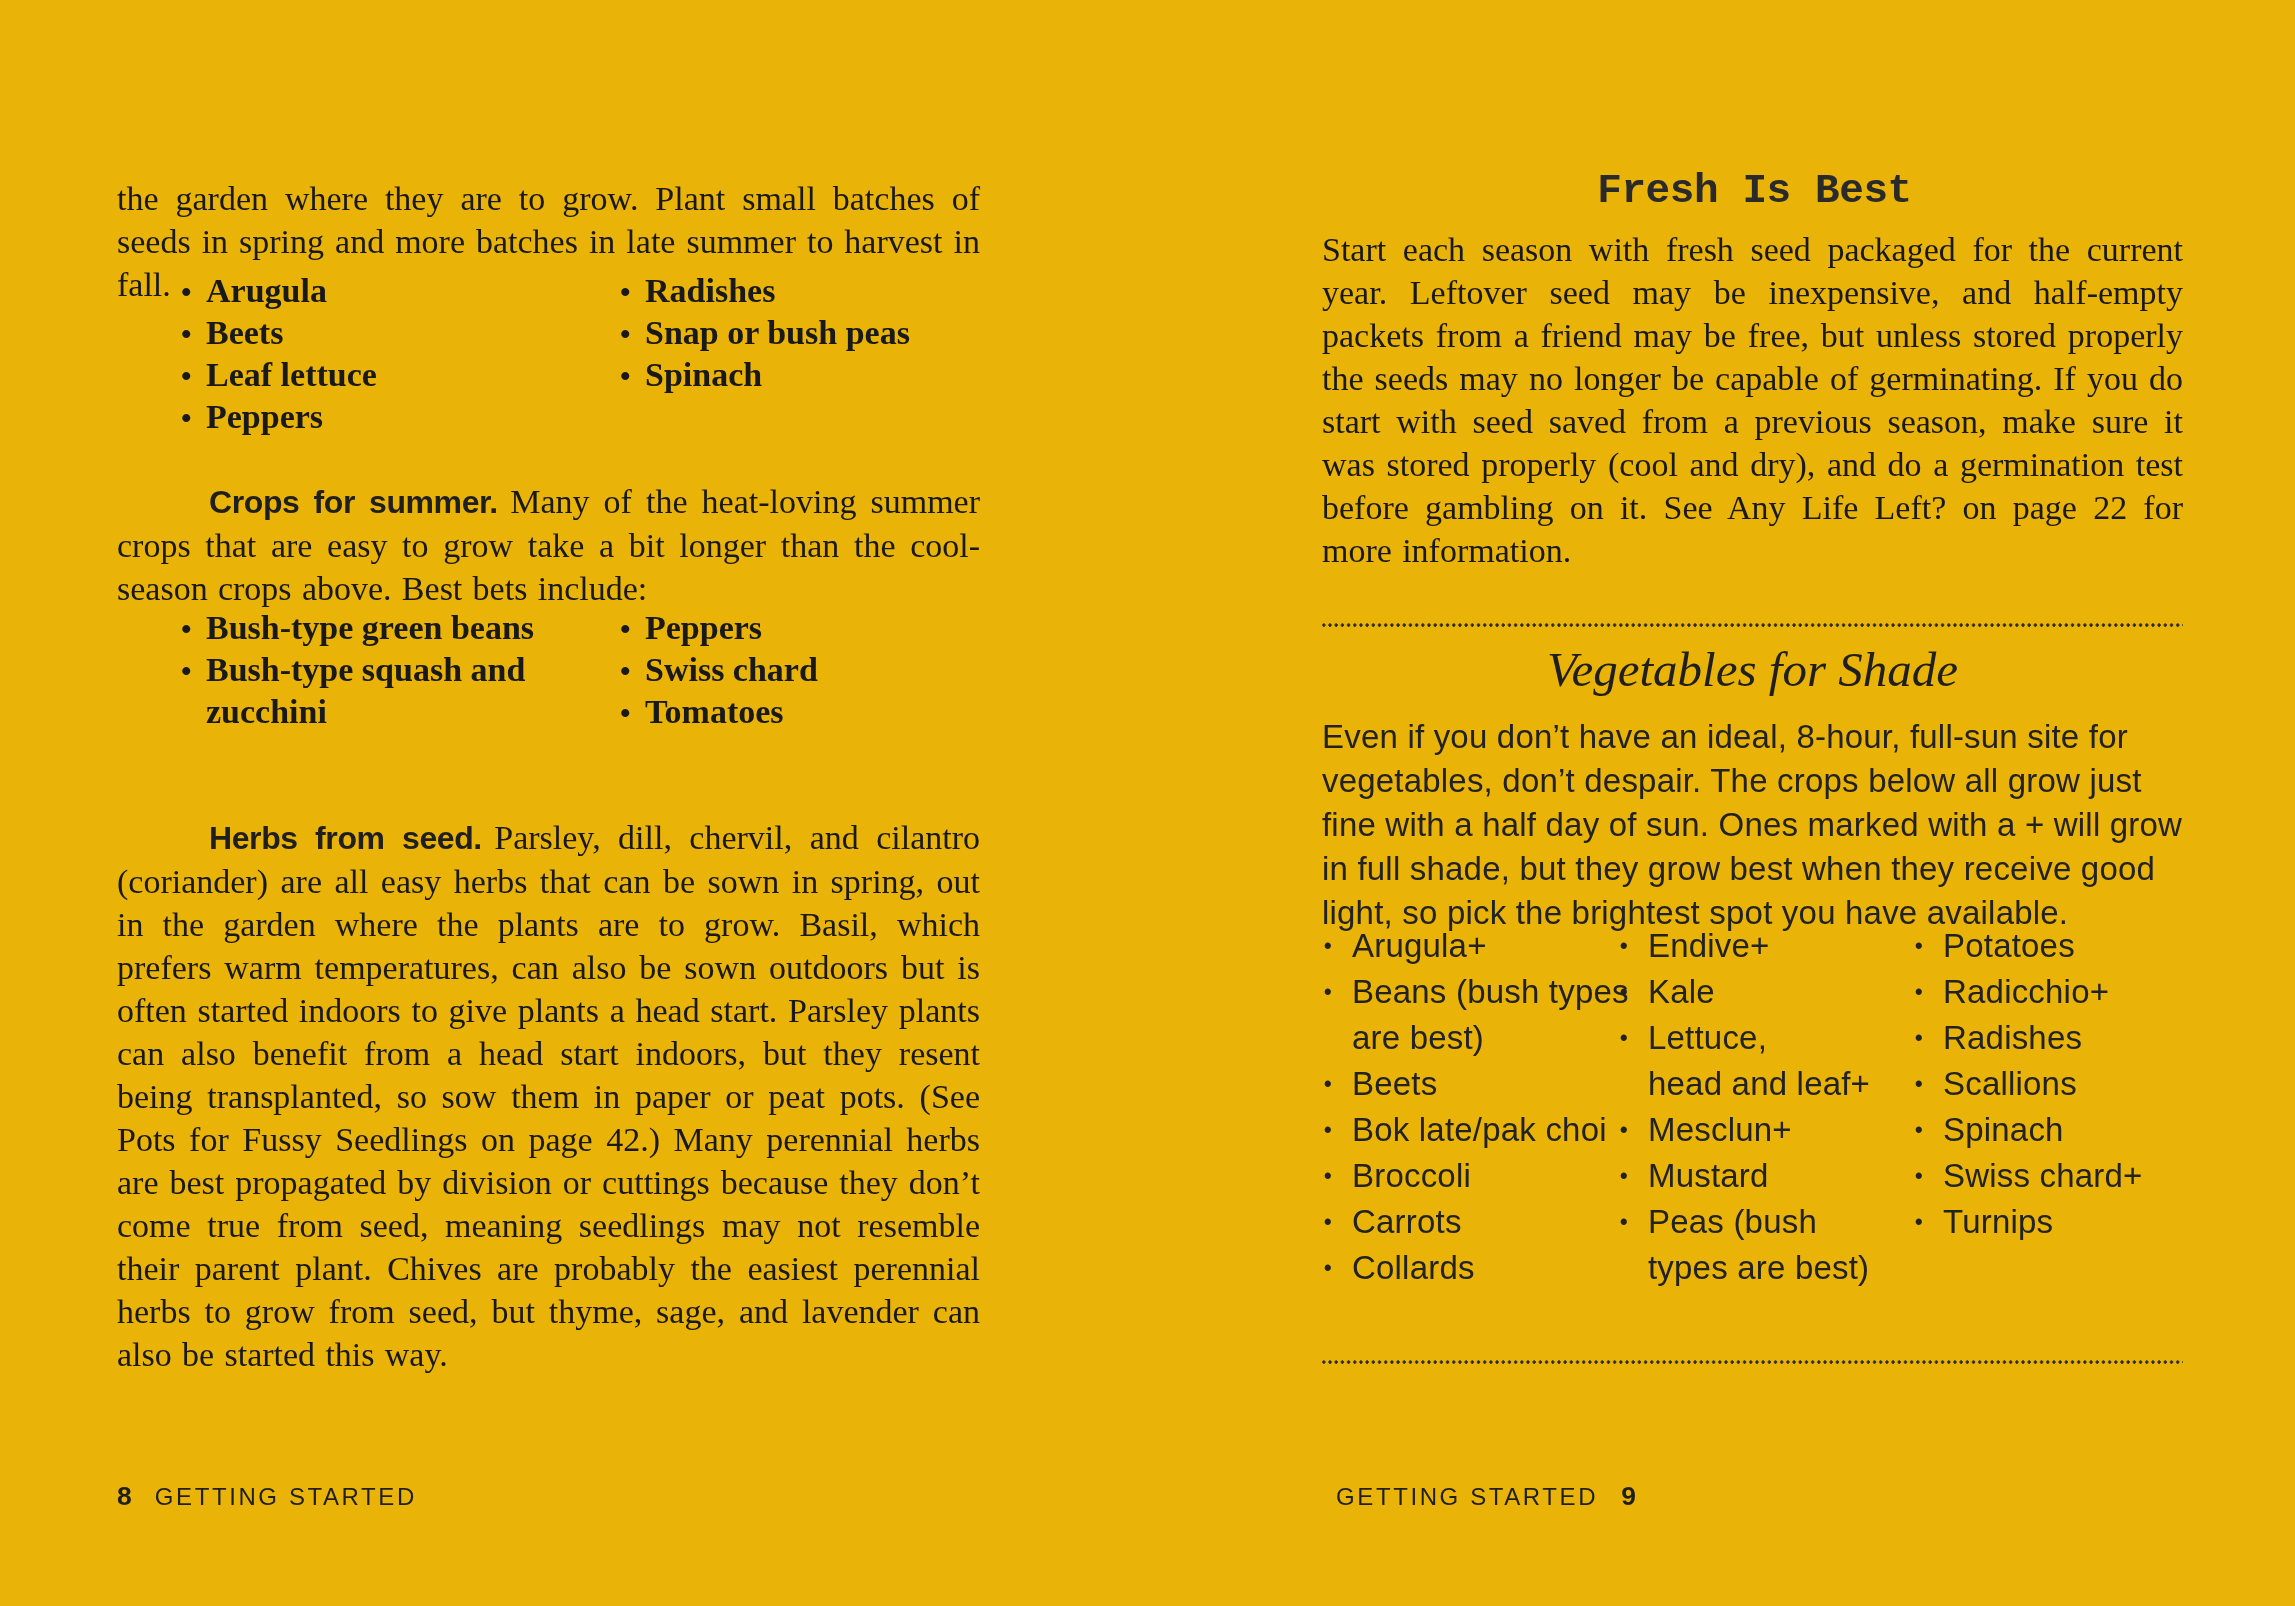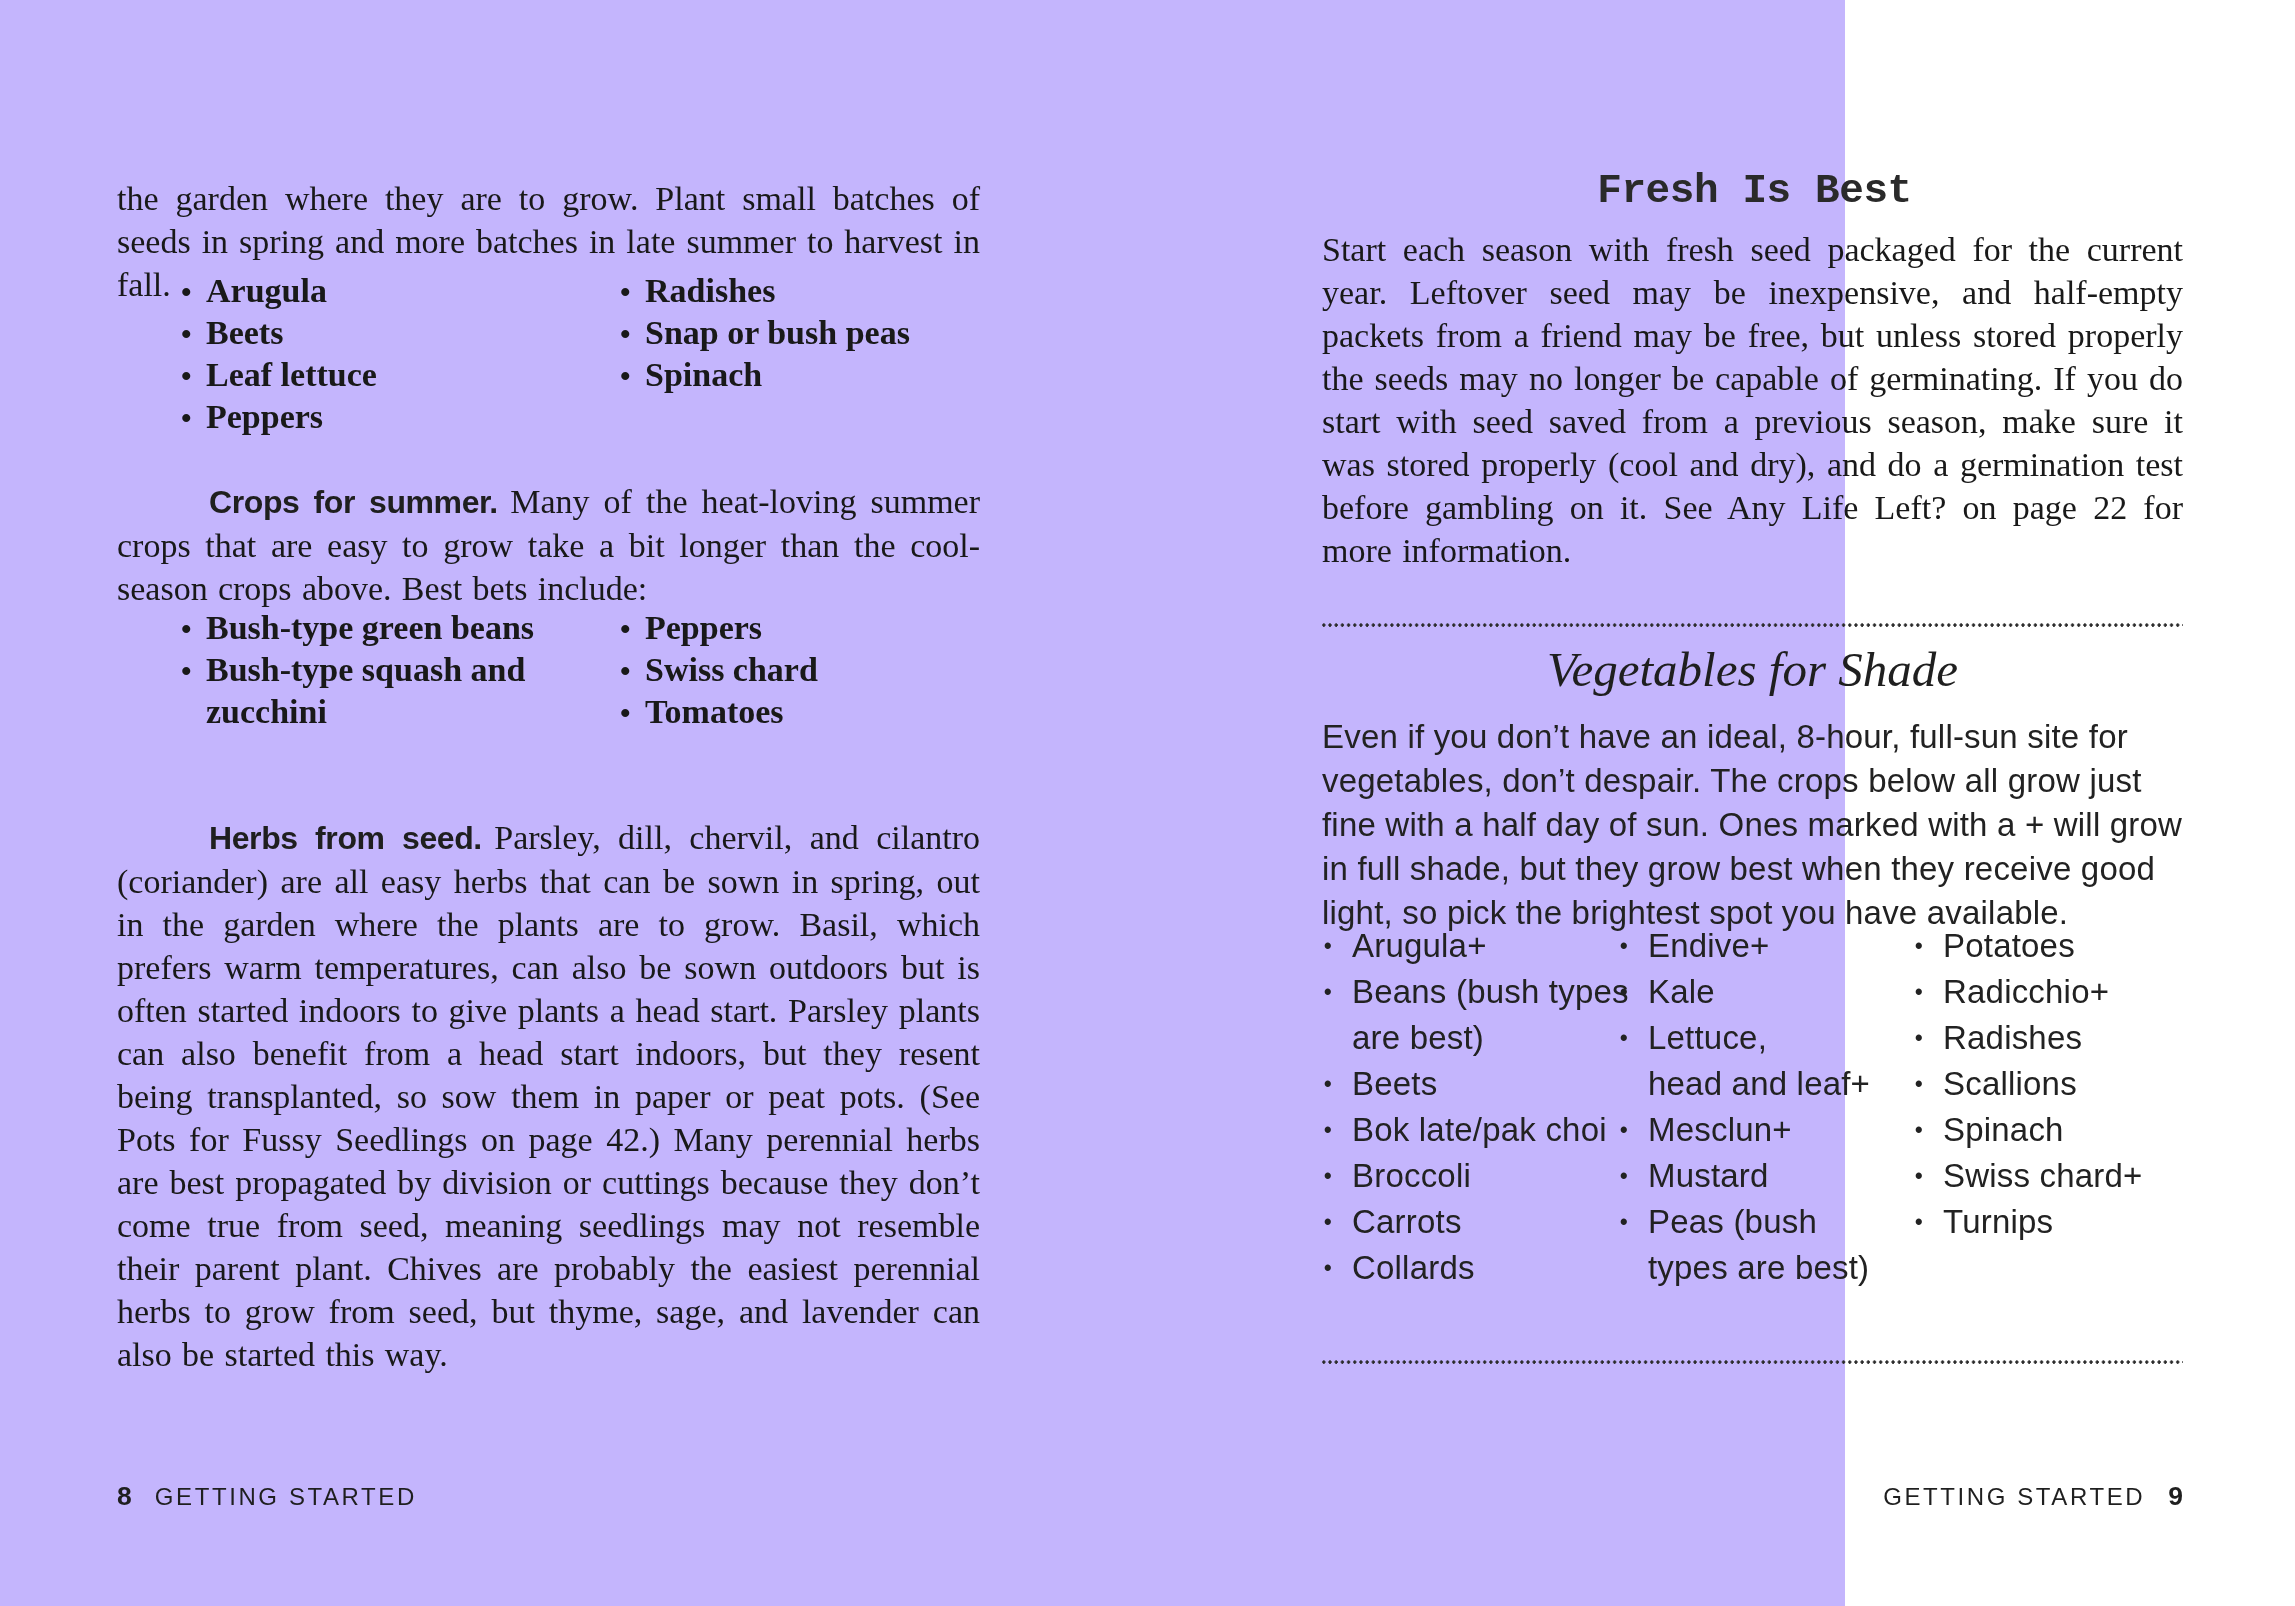--- a/index.html
+++ b/index.html
@@ -4,21 +4,21 @@
 <style>
   html, body { margin: 0; padding: 0; }
   body {
     width: 2295px; height: 1607px;
     background: #ffffff;
     font-family: "Liberation Serif", serif;
     color: #1b1b1b;
     overflow: hidden;
     position: relative;
   }
-  .spread { position: absolute; left: 0; top: 0; width: 1845px; height: 1607px; background: #c4b5fd; }
+  .spread { position: absolute; left: 0; top: 0; width: 2295px; height: 1607px; background: #eab308; }
   .page { position: absolute; top: 0; width: 1148px; height: 1607px; }
   .page.left  { left: 0; }
   .page.right { left: 1148px; }
 
   
   .body-serif {
     position: absolute;
     font-family: "Liberation Serif", serif;
     font-size: 34px;
     line-height: 43px;
@@ -215,19 +215,19 @@
       <li>Radicchio+</li>
       <li>Radishes</li>
       <li>Scallions</li>
       <li>Spinach</li>
       <li>Swiss chard+</li>
       <li>Turnips</li>
     </ul>
 
     <div class="dotted-rule" style="left:174px; top:1360px; width:861px;"></div>
 
-    <div class="footer" style="left:174px; top:1481px; width:861px; text-align:right;">
+    <div class="footer" style="left:188px; top:1481px; width:861px; ">
       <span>GETTING STARTED</span><span class="gap"></span><span class="pagenum">9</span>
     </div>
   </div>
 
 </div>
 
 
 </body></html>

